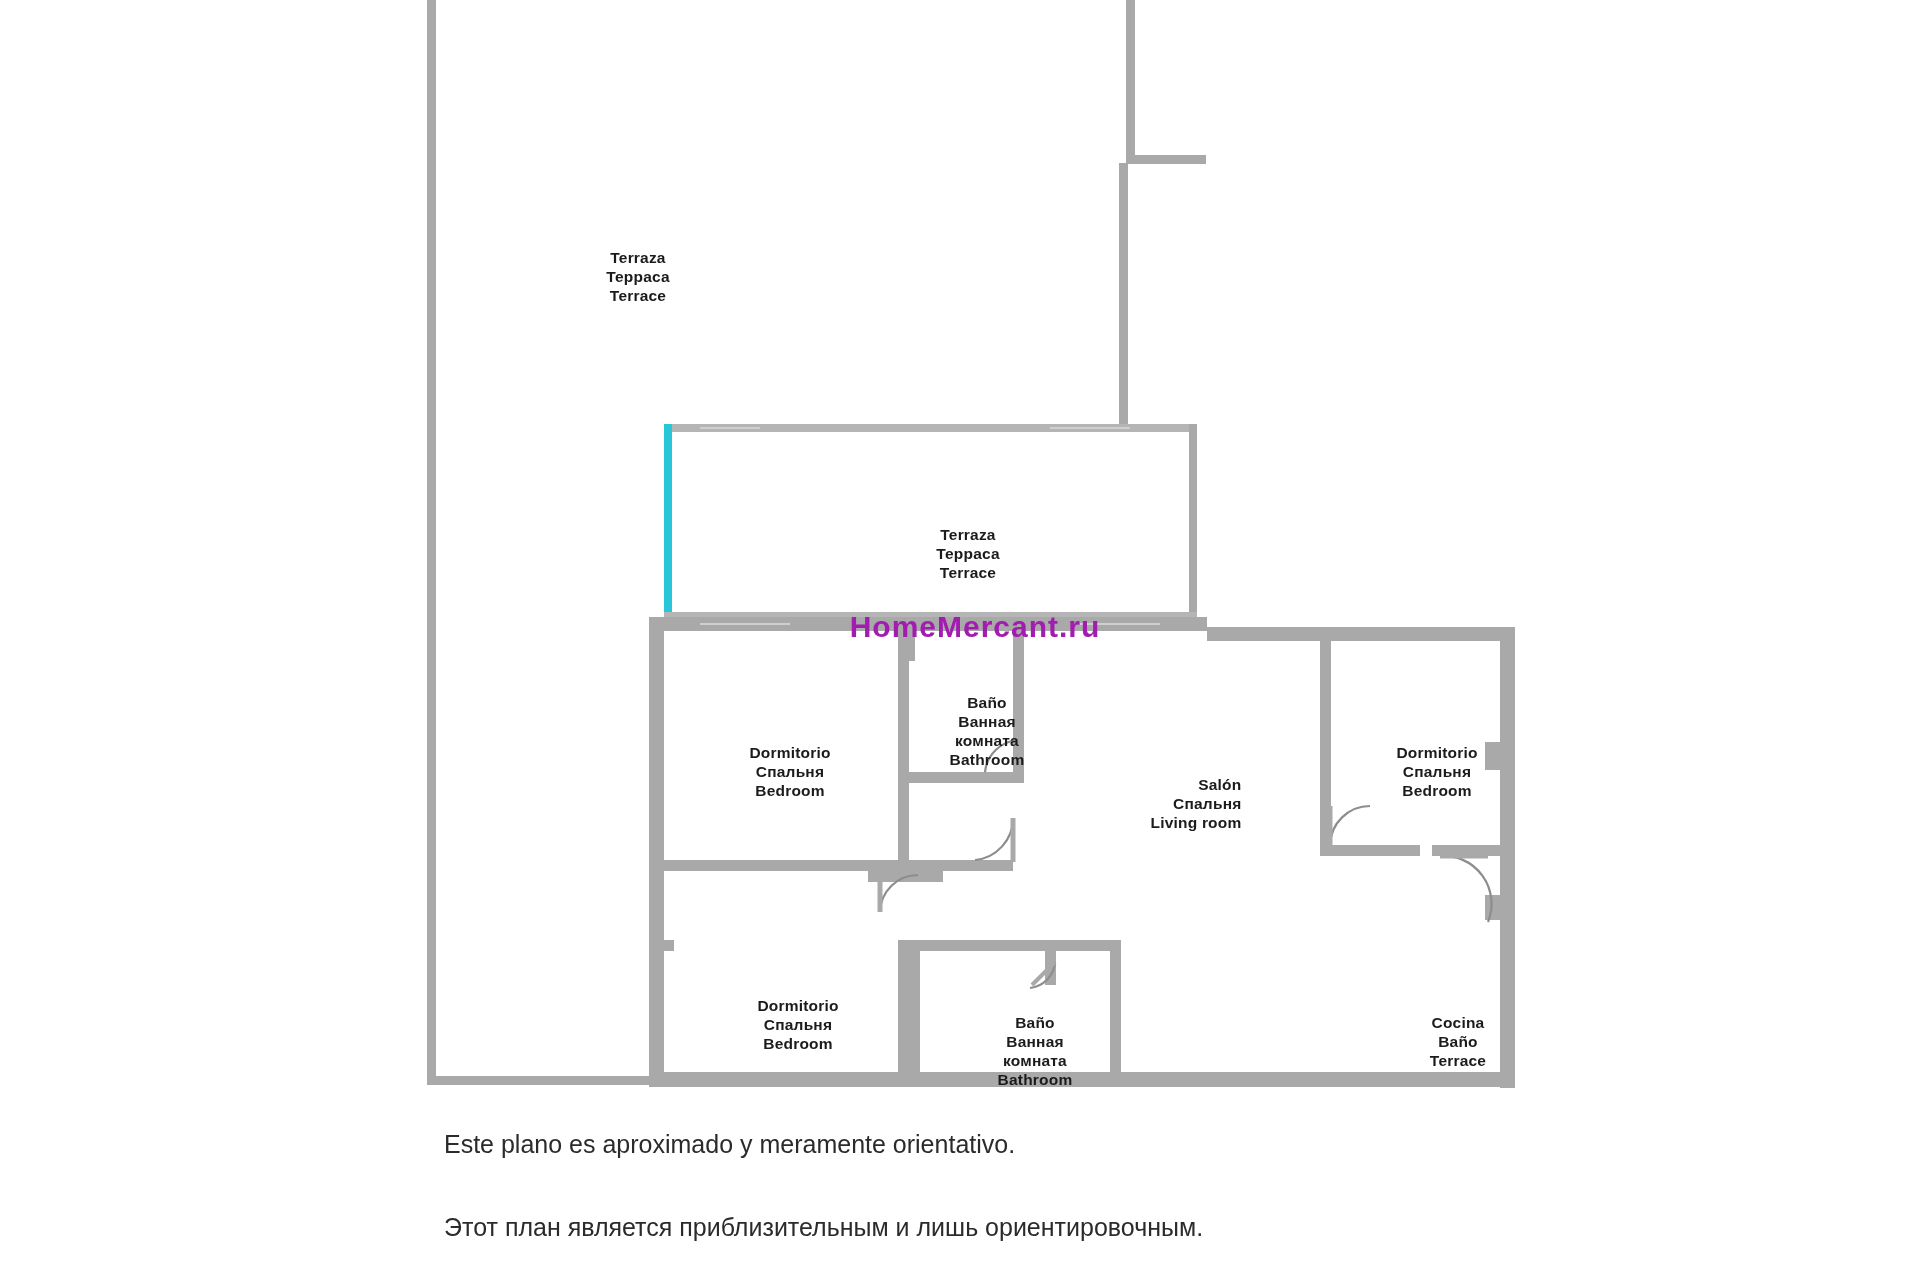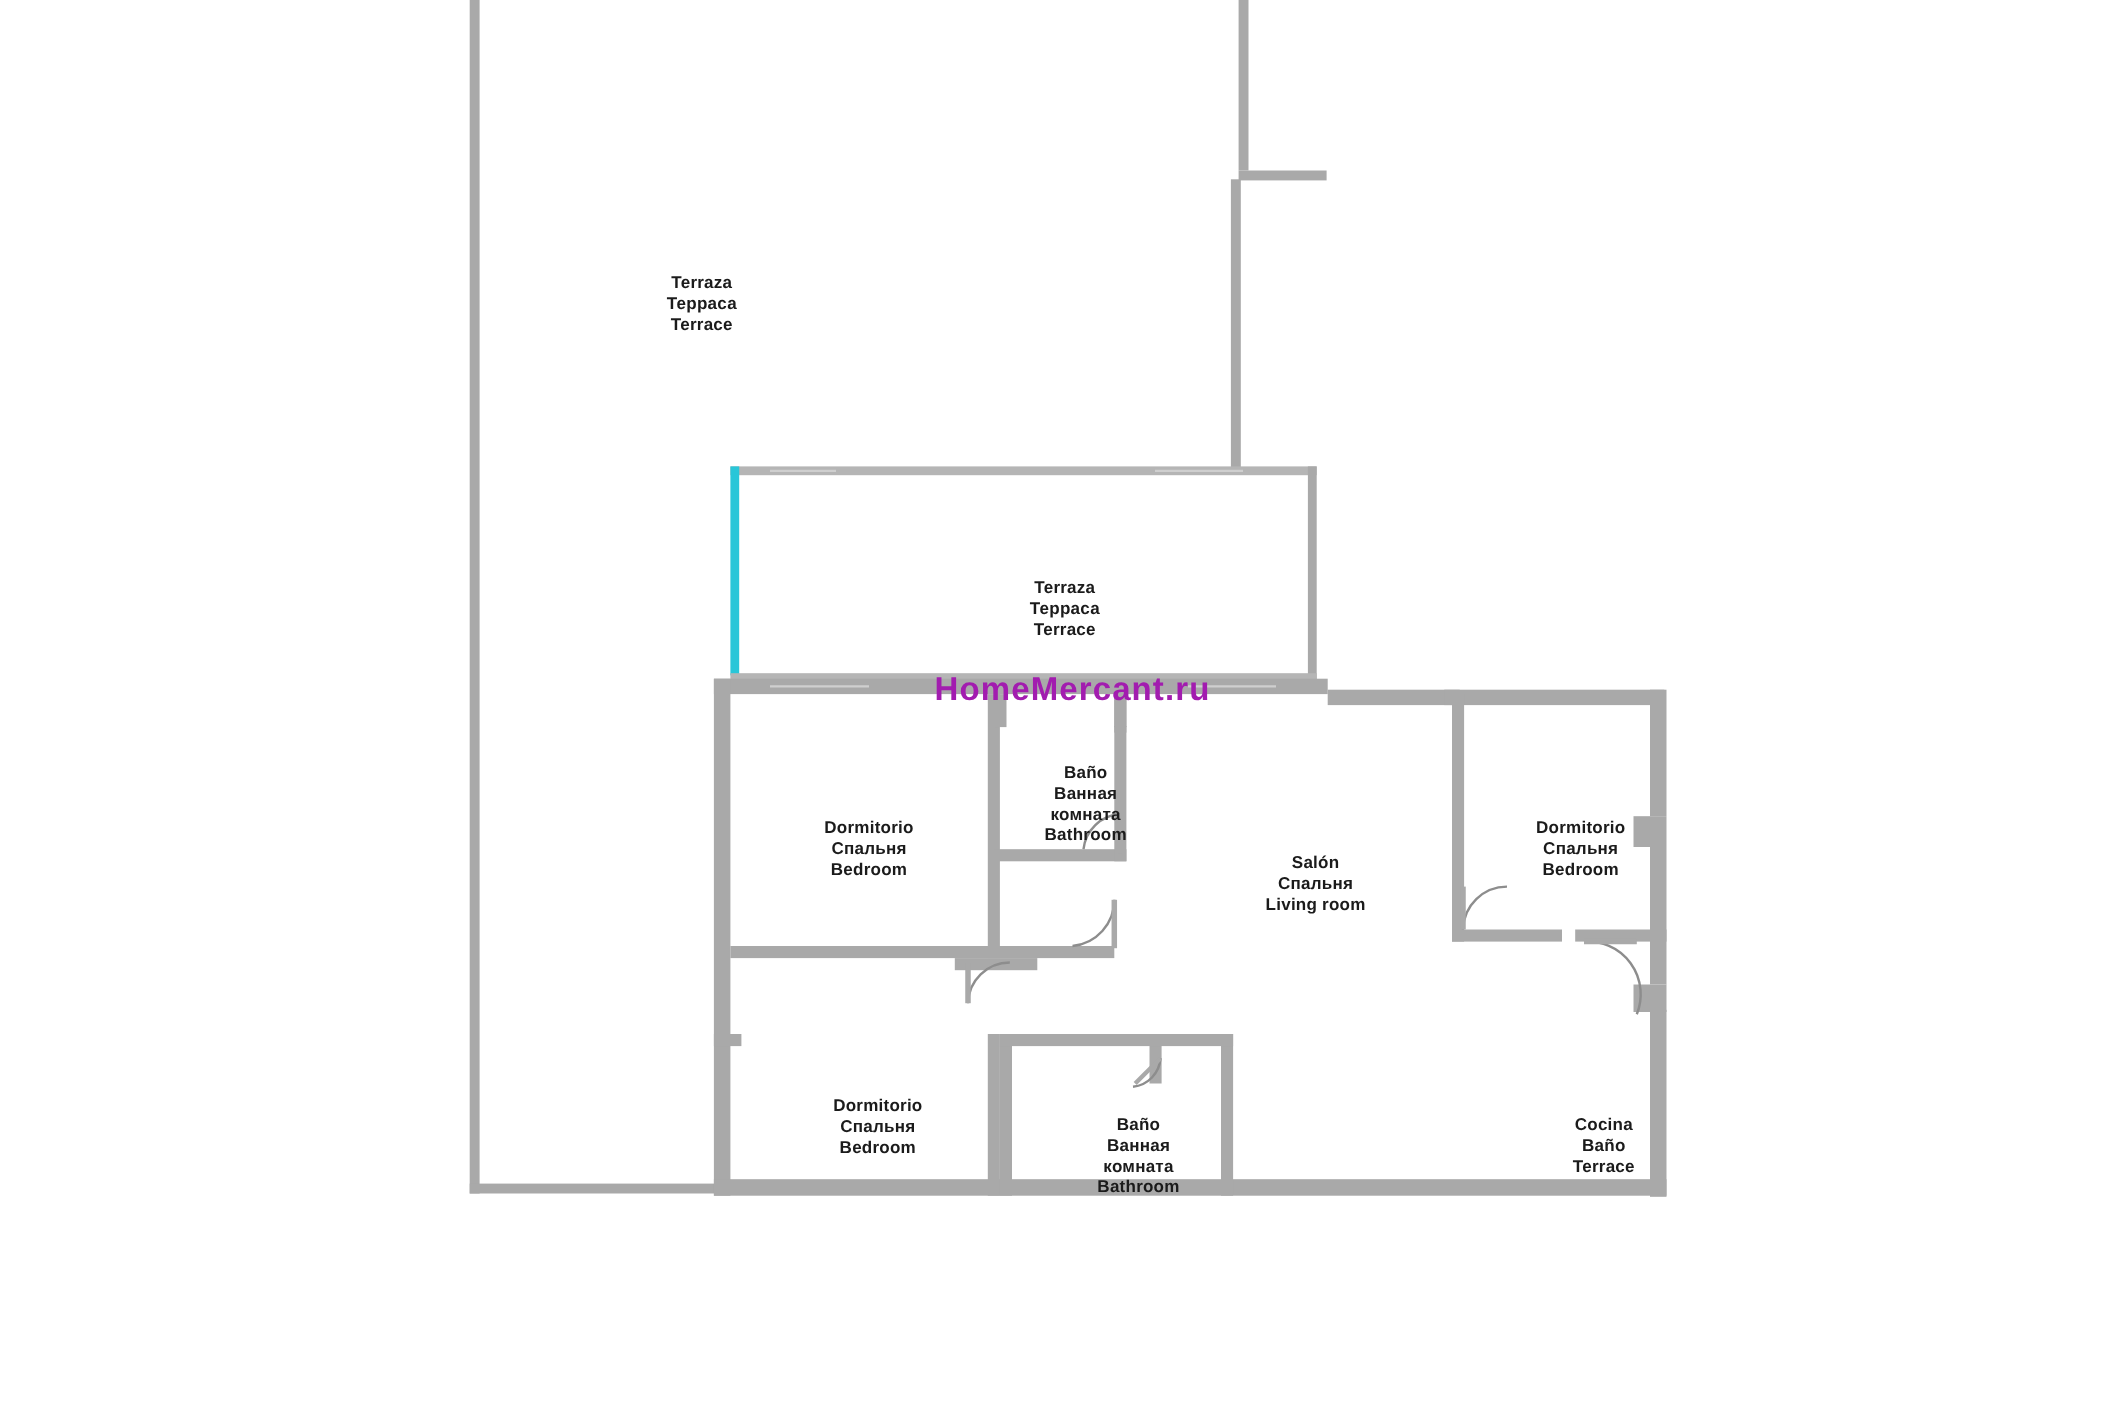--- a/index.html
+++ b/index.html
@@ -200,21 +200,21 @@
     <span>Bedroom</span>
   </div>
 
   <div class="room-label" style="left:987px; top:660px;">
     <span>Baño</span>
     <span>Ванная</span>
     <span>комната</span>
     <span>Bathroom</span>
   </div>
 
-  <div class="room-label" style="left:1196px; top:742px;">
+  <div class="room-label" style="left:1196px; top:742px;text-align:right;">
     <span>Salón</span>
     <span>Спальня</span>
     <span>Living room</span>
   </div>
 
   <div class="room-label" style="left:1437px; top:710px;">
     <span>Dormitorio</span>
     <span>Спальня</span>
     <span>Bedroom</span>
   </div>
@@ -231,14 +231,18 @@
     <span>комната</span>
     <span>Bathroom</span>
   </div>
 
   <div class="room-label" style="left:1458px; top:980px;">
     <span>Cocina</span>
     <span>Baño</span>
     <span>Terrace</span>
   </div>
 
+  <div class="footnotes">
+    <div class="footnote">Este plano es aproximado y meramente orientativo.</div>
+    <div class="footnote second">Этот план является приблизительным и лишь ориентировочным.</div>
+  </div>
 
 </div>
 
 </body></html>

